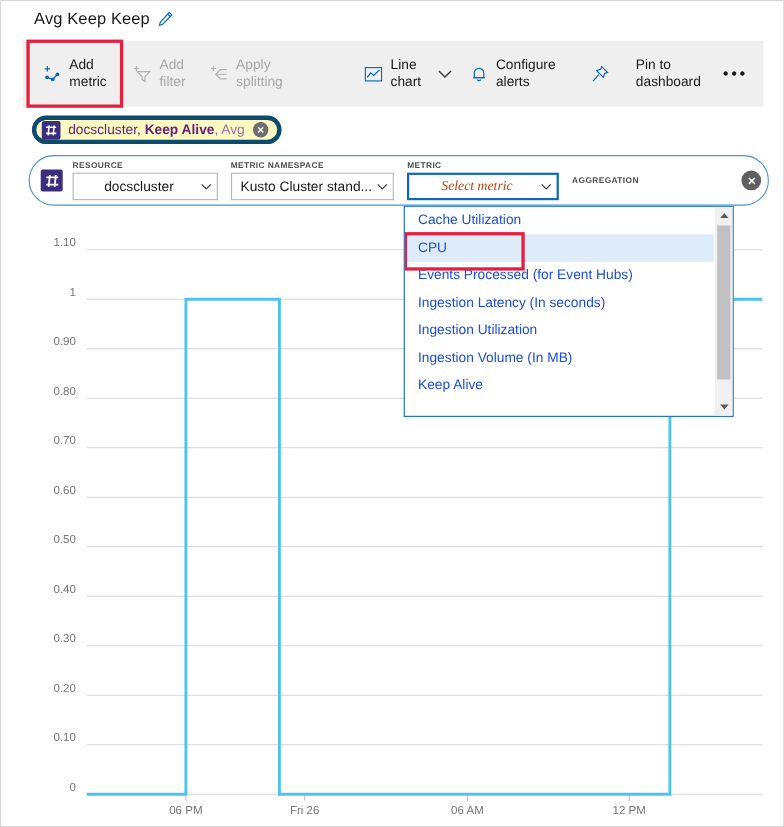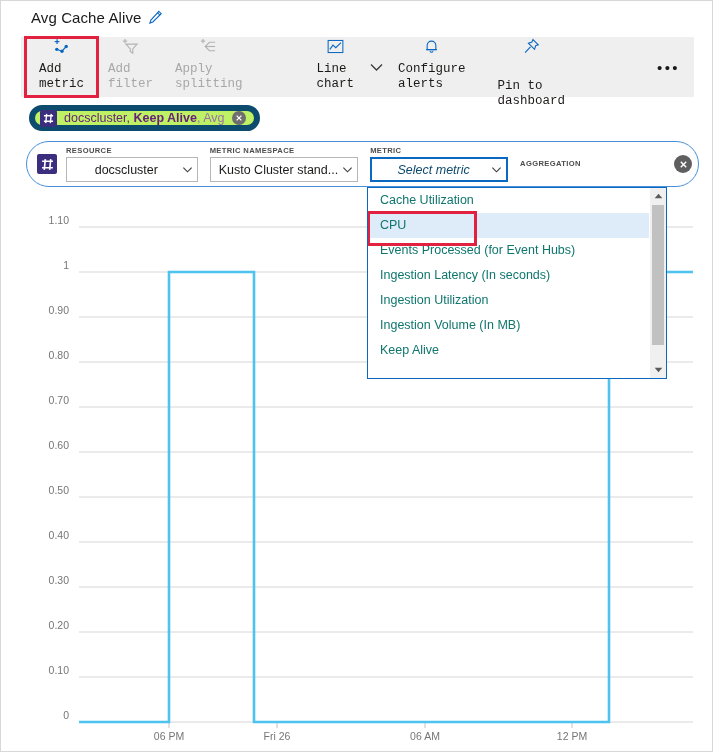--- a/index.html
+++ b/index.html
@@ -25,22 +25,21 @@
   
   .toolbar {
     position:absolute; left:20px; top:36px; width:673px; height:60px;
     background:#efefef;
     display:flex; align-items:center;
   }
   .tb-btn {
     display:flex; align-items:center; gap:7px;
     padding:0 11px; height:58px; cursor:pointer;
     background:transparent; border:none;
-    font-family:Liberation Mono, monospace;
-    flex-direction:column;
+    font-family:Liberation Sans, sans-serif;
   }
   .tb-btn .lbl {
     font-size:12.5px; line-height:15px; color:#1b1a19;
     text-align:left; white-space:pre-line;
   }
   .tb-btn.disabled .lbl { color:#a8a8a8; }
   .tb-ico { width:17px; height:17px; flex:none; display:block; }
   .tb-btn.addmetric {
     background:#efefef;
     outline:3px solid #e2203f; outline-offset:-1px;
@@ -51,21 +50,21 @@
   .tb-ellipsis {
     margin-left:auto; margin-right:14px; cursor:pointer;
     font-size:15px; letter-spacing:2.4px; color:#1b1a19; line-height:1;
   }
 
   
   .chip {
     position:absolute; left:28px; top:104px; height:26px;
     display:flex; align-items:center; gap:7px;
     padding:0 8px 0 5px;
-    border:6px solid #0c4a6e; border-radius:13px; background:#bef264;
+    border:4px solid #0c4a6e; border-radius:13px; background:#fef9c3;
     cursor:pointer;
   }
   .chip-sq { width:17px; height:17px; background:#3b2e7e; border-radius:2px;
              display:flex; align-items:center; justify-content:center; flex:none; }
   .chip-text { font-size:12.5px; color:#68217a; white-space:nowrap; }
   .chip-text b { font-weight:bold; color:#68217a; }
   .chip-text .agg { color:#9a72a6; }
   .chip-x { width:14px; height:14px; border-radius:50%; background:#6e6e6e;
             display:flex; align-items:center; justify-content:center; flex:none; cursor:pointer; }
 
@@ -81,21 +80,21 @@
   .field-label {
     font-size:7.6px; font-weight:bold; letter-spacing:.35px;
     color:#4c4c4c; margin-bottom:2px; text-transform:uppercase;
   }
   .combo {
     height:25px; border:1px solid #b6b6b6; background:#fff;
     display:flex; align-items:center; padding:0 4px 0 8px;
     font-size:12.5px; color:#1b1a19; cursor:pointer;text-align:center;
   }
   .combo .val { flex:1; white-space:nowrap; overflow:hidden; }
-  .combo.ph .val { font-style:italic; color:#0c4a6e; }
+  .combo.ph .val { font-style:italic; color:#c2410c;font-family:Liberation Serif, serif; }
   .combo.disabled { background:#f0f0f0; border-color:#d4d4d4; }
   .combo.disabled .val { font-style:italic; color:#9b9b9b; }
   .combo.active { border:2px solid #0a68c1; }
   .chev { width:11px; height:11px; flex:none; margin-left:4px; }
   .f-res  { width:148px; }
   .f-ns   { width:155px; }
   .f-met  { width:155px; }
   .f-agg  { width:155px; }
   .sel-x { width:18px; height:18px; border-radius:50%; background:#5f5f5f;
            display:flex; align-items:center; justify-content:center; flex:none;
@@ -103,21 +102,21 @@
 
   
   .dropdown {
     position:absolute; left:366px; top:186px; width:300px; height:192px;
     background:#fff; border:1px solid #0a68c1; z-index:40;
     overflow:hidden;
   }
   .dd-list { position:absolute; inset:0 17px 0 0; }
   .dd-item {
     height:25px; line-height:25px; padding-left:12px;
-    font-size:12.5px; color:#0f766e; white-space:nowrap; cursor:pointer;
+    font-size:12.5px; color:#1d4ed8; white-space:nowrap; cursor:pointer;
   }
   .dd-item.sel { background:#deecf9; }
   .dd-item.hl { position:relative; }
   .dd-item.hl::after {
     content:""; position:absolute; left:-1px; top:-2px; width:104px; height:29px;
     border:3px solid #e2203f; pointer-events:none;
   }
   .dd-scroll {
     position:absolute; right:0; top:0; bottom:0; width:17px;
     background:#f0f0f0; border-left:1px solid #fff; cursor:pointer;
@@ -133,21 +132,21 @@
            font-family:"Liberation Sans", sans-serif; }
   .xtick { font-size:10.5px; fill:#767676; text-anchor:middle;
            font-family:"Liberation Sans", sans-serif; }
 </style>
 </head>
 <body>
 
 <div id="root">
 
   <div class="title-row">
-    <span class="title-text">Avg Cache Alive</span>
+    <span class="title-text">Avg Keep Keep</span>
     <span style="cursor:pointer;">
       <svg class="pencil" viewBox="0 0 16 16">
         <path d="M11.6 1.4 L14.1 3.9 L5.2 12.8 L2 13.9 L3.1 10.7 Z" fill="none" stroke="#0a68c1" stroke-width="1.15"></path>
         <line x1="10.1" y1="2.9" x2="12.6" y2="5.4" stroke="#0a68c1" stroke-width="1.15"></line>
       </svg>
     </span>
   </div>
 
   <div class="toolbar">
 

